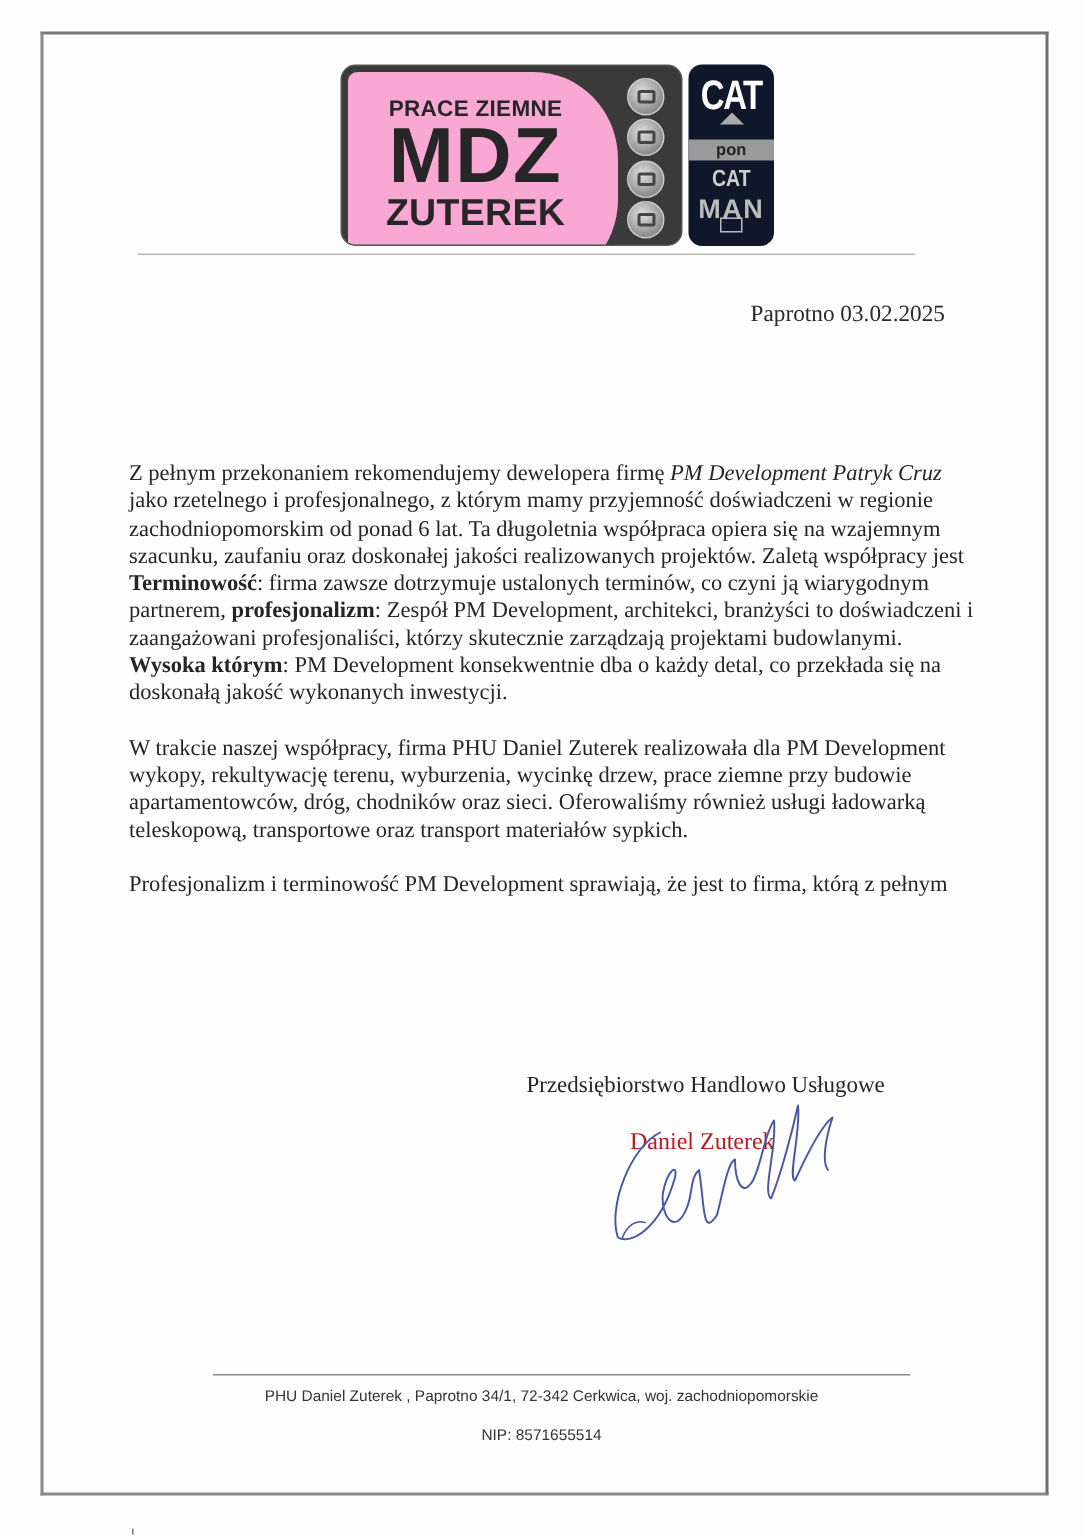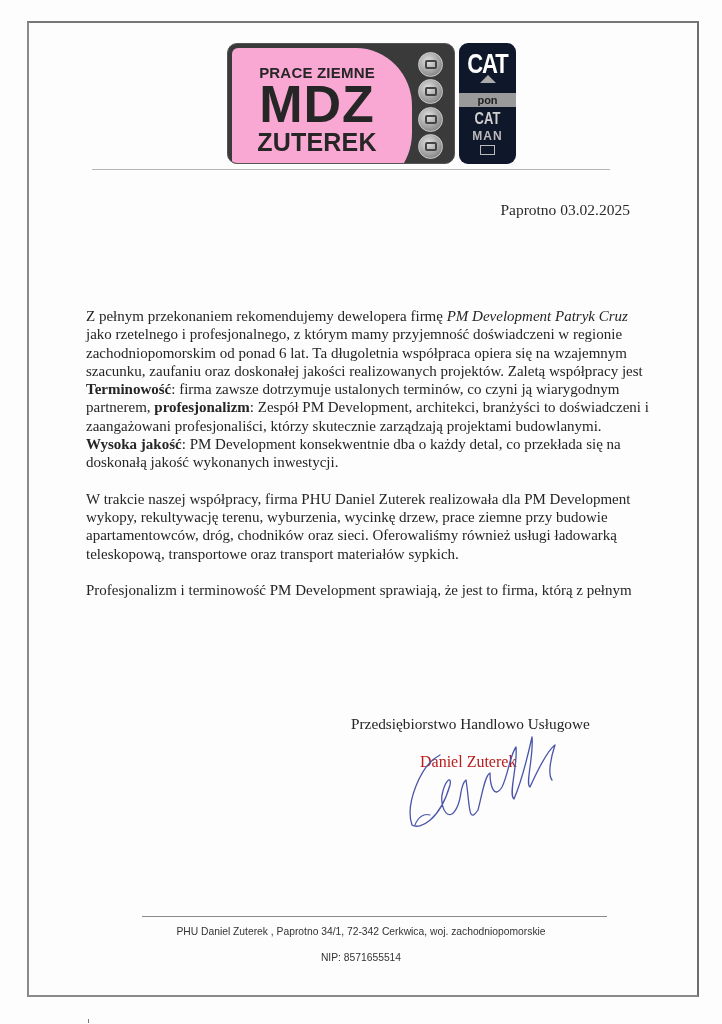--- a/index.html
+++ b/index.html
@@ -48,21 +48,21 @@
     position: absolute; left: 21px; top: 32px; width: 0; height: 0;
     border-left: 8px solid transparent; border-right: 8px solid transparent; border-bottom: 8px solid #aaa;
   }
   .brand-pon {
     position: absolute; left: 0; top: 50px; width: 57px; height: 14px; background: #9a9a9a;
     text-align: center; color: #222; font-family: "Liberation Sans", sans-serif; font-size: 11px; font-weight: bold; line-height: 14px;
   }
   .brand-cat2 { position: absolute; left: 0; top: 68px; width: 57px; text-align: center; color: #cfcfcf;
     font-family: "Liberation Sans", sans-serif; font-weight: bold; font-size: 13px; transform: scaleY(1.2); }
   .brand-man { position: absolute; left: 0; top: 86px; width: 57px; text-align: center; color: #bbb;
-    font-family: "Liberation Sans", sans-serif; font-weight: bold; font-size: 12px; letter-spacing: 1px; }
+    font-family: "Liberation Sans", sans-serif; font-weight: bold; font-size: 18px; letter-spacing: 1px; }
   .brand-man-logo { position: absolute; left: 21px; top: 102px; width: 15px; height: 10px; border: 1px solid #bbb; box-sizing: border-box; }
   .header-rule { position: absolute; left: 92px; top: 169px; width: 518px; height: 1px; background: #b5b5b5; }
 
   .date { position: absolute; right: 92px; top: 201px; font-weight: normal; font-size: 15.5px; color: #2a2a2a; margin-left: 44px; }
 
   .body-text { position: absolute; left: 86px; top: 307px; width: 560px; font-size: 15px; line-height: 18.3px; color: #252525; }
   .body-text p { margin: 0 0 18px 0; }
   .body-text .line { display: block; white-space: nowrap; }
 
   .sign-company { position: absolute; left: 351px; top: 715px; font-size: 15.3px; color: #252525; }
@@ -108,21 +108,21 @@
 
 <div class="body-text">
   <p>
     <span class="line"><span>Z pełnym przekonaniem rekomendujemy dewelopera firmę </span><i>PM Development Patryk Cruz</i></span>
     <span class="line">jako rzetelnego i profesjonalnego, z którym mamy przyjemność doświadczeni w regionie</span>
     <span class="line">zachodniopomorskim od ponad 6 lat. Ta długoletnia współpraca opiera się na wzajemnym</span>
     <span class="line">szacunku, zaufaniu oraz doskonałej jakości realizowanych projektów. Zaletą współpracy jest</span>
     <span class="line"><b>Terminowość</b><span>: firma zawsze dotrzymuje ustalonych terminów, co czyni ją wiarygodnym</span></span>
     <span class="line"><span>partnerem, </span><b>profesjonalizm</b><span>: Zespół PM Development, architekci, branżyści to doświadczeni i</span></span>
     <span class="line">zaangażowani profesjonaliści, którzy skutecznie zarządzają projektami budowlanymi.</span>
-    <span class="line"><b>Wysoka jakość</b><span>: PM Development konsekwentnie dba o każdy detal, co przekłada się na</span></span>
+    <span class="line"><b>Wysoka którym</b><span>: PM Development konsekwentnie dba o każdy detal, co przekłada się na</span></span>
     <span class="line">doskonałą jakość wykonanych inwestycji.</span>
   </p>
   <p>
     <span class="line">W trakcie naszej współpracy, firma PHU Daniel Zuterek realizowała dla PM Development</span>
     <span class="line">wykopy, rekultywację terenu, wyburzenia, wycinkę drzew, prace ziemne przy budowie</span>
     <span class="line">apartamentowców, dróg, chodników oraz sieci. Oferowaliśmy również usługi ładowarką</span>
     <span class="line">teleskopową, transportowe oraz transport materiałów sypkich.</span>
   </p>
   <p>
     <span class="line">Profesjonalizm i terminowość PM Development sprawiają, że jest to firma, którą z pełnym</span>

